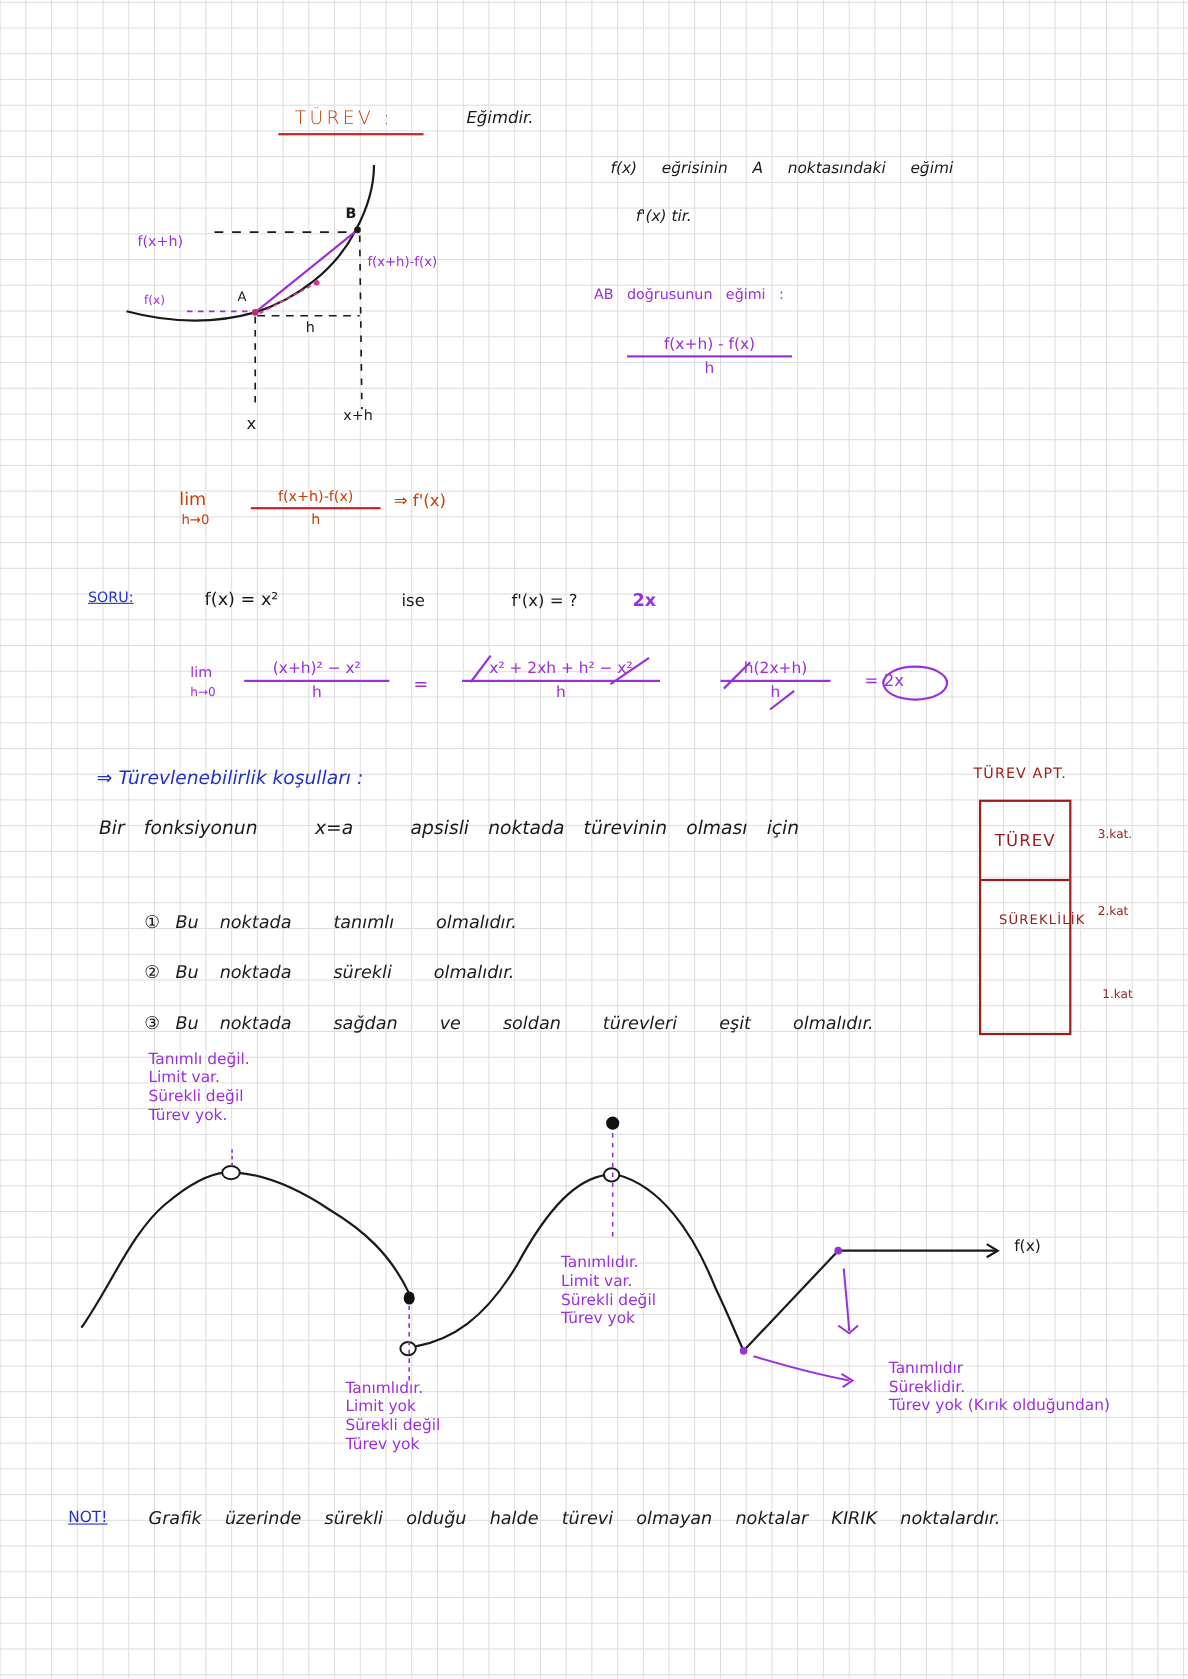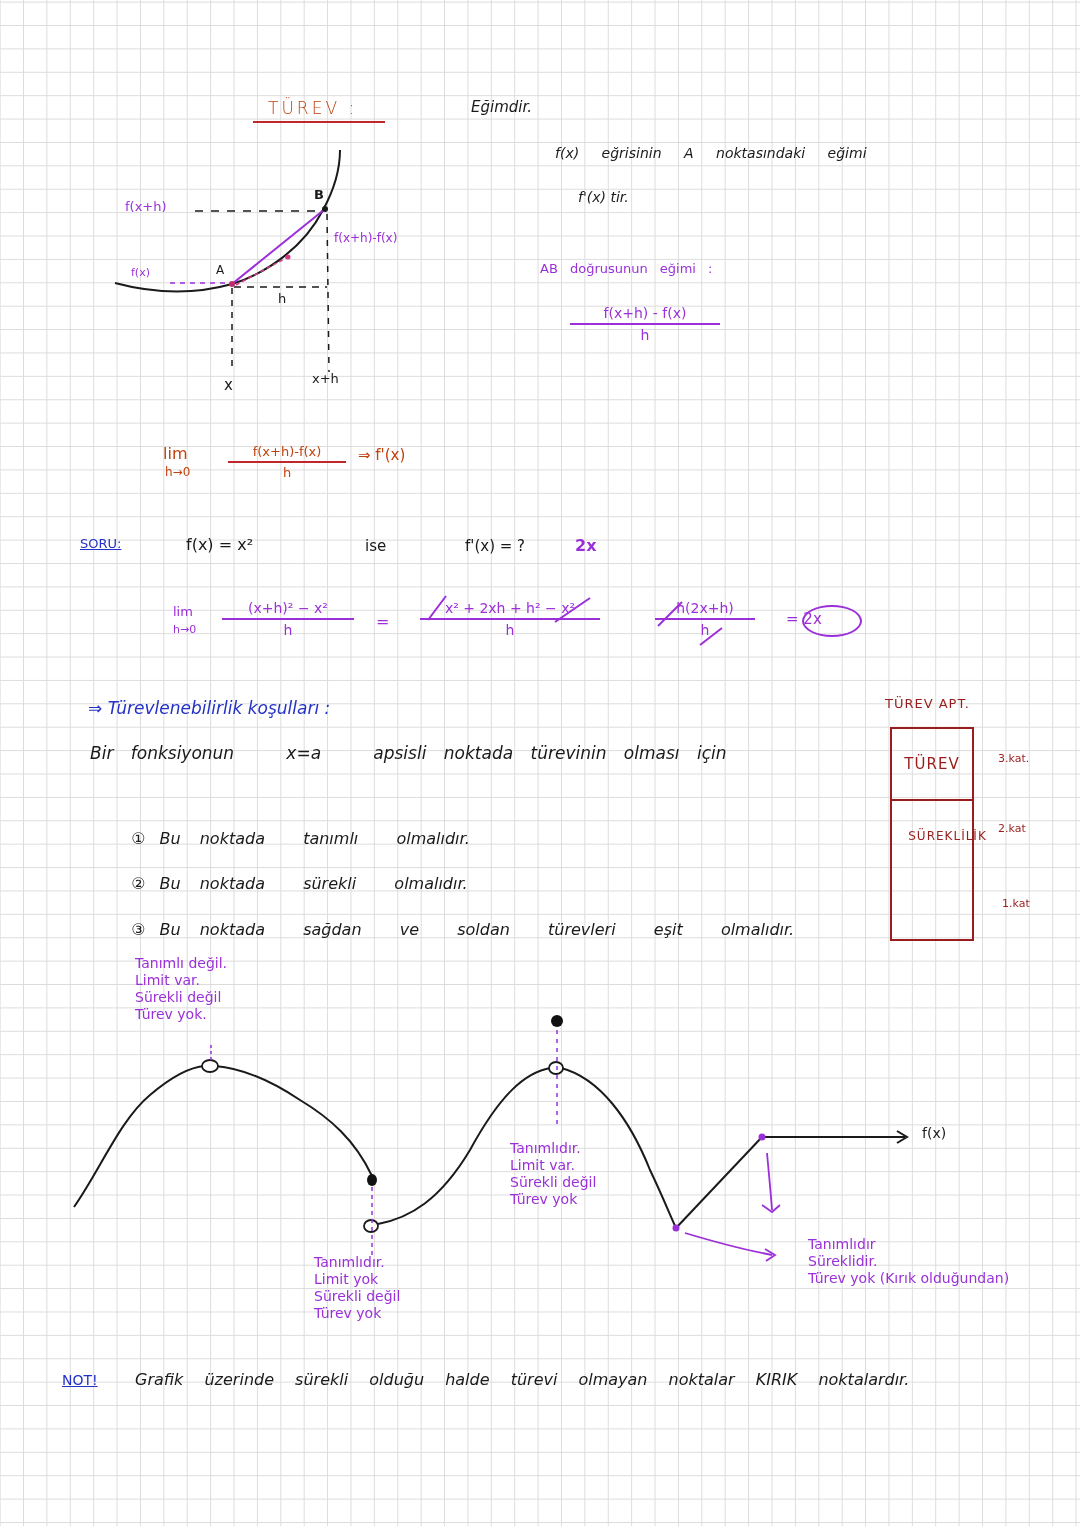--- a/index.html
+++ b/index.html
@@ -28,39 +28,39 @@
   .table-cell { height:70px; border-bottom:2px solid #9a1d1d; display:flex; align-items:center; justify-content:center; color:#9a1d1d; font-size:15px; letter-spacing:1px; }
   .table-cell:last-child { border-bottom:none; }
   .rank { position:absolute; color:#9a1d1d; font-size:11px; }
   .note { font-size:14px; line-height:17px; position:absolute; white-space:nowrap; }
 </style>
 </head>
 <body>
 
 <div class="hw ink-red thin" style="left:268px;top:100px;font-size:17px;letter-spacing:3px;">TÜREV :</div>
 <div style="position:absolute;left:253px;top:121px;width:132px;height:2px;background:#c0262a;"></div>
-<div class="hw ink-black" style="left:424px;top:100px;font-size:15px;font-style:italic;margin-left:47px;">Eğimdir.</div>
+<div class="hw ink-black" style="left:424px;top:100px;font-size:15px;font-style:italic;">Eğimdir.</div>
 
 <svg class="layer" width="1080" height="420" viewBox="0 0 1080 420">
 
   <path d="M115,283 C160,295 200,293 232,284 C270,272 305,245 323,210 C335,188 340,170 340,150" fill="none" stroke="#1a1a1a" stroke-width="2"></path>
 
   <line x1="232" y1="284" x2="325" y2="209" stroke="#9b30d9" stroke-width="2"></line>
   <line x1="236" y1="285" x2="288" y2="257" stroke="#d8388a" stroke-width="1.5" stroke-dasharray="4,3"></line>
   <circle cx="288" cy="257" r="2.5" fill="#d8388a"></circle>
 
   <line x1="195" y1="211" x2="322" y2="211" stroke="#1a1a1a" stroke-width="1.5" stroke-dasharray="8,8"></line>
   <line x1="170" y1="283" x2="230" y2="283" stroke="#9b30d9" stroke-width="1.5" stroke-dasharray="5,5"></line>
   <line x1="234" y1="287" x2="327" y2="287" stroke="#1a1a1a" stroke-width="1.5" stroke-dasharray="7,6"></line>
   <line x1="232" y1="288" x2="232" y2="372" stroke="#1a1a1a" stroke-width="1.5" stroke-dasharray="6,6"></line>
   <line x1="327" y1="214" x2="329" y2="372" stroke="#1a1a1a" stroke-width="1.5" stroke-dasharray="6,7"></line>
   <circle cx="232" cy="284" r="3" fill="#c22b6b"></circle>
   <circle cx="325" cy="209" r="3" fill="#1a1a1a"></circle>
 </svg>
-<div class="hw ink-purple" style="left:125px;top:200px;font-size:13px;">f(x+h)</div>
+<div class="hw ink-purple" style="left:125px;top:214px;font-size:13px;">f(x+h)</div>
 <div class="hw ink-purple" style="left:131px;top:267px;font-size:11px;">f(x)</div>
 <div class="hw ink-black" style="left:216px;top:264px;font-size:12px;">A</div>
 <div class="hw ink-black" style="left:314px;top:188px;font-size:13px;font-weight:bold;">B</div>
 <div class="hw ink-purple" style="left:334px;top:232px;font-size:12px;">f(x+h)-f(x)</div>
 <div class="hw ink-black" style="left:278px;top:292px;font-size:13px;">h</div>
 <div class="hw ink-black" style="left:224px;top:378px;font-size:15px;">x</div>
 <div class="hw ink-black" style="left:312px;top:372px;font-size:13px;">x+h</div>
 
 <div class="hw ink-black" style="left:555px;top:146px;font-size:14px;font-style:italic;word-spacing:18px;">f(x) eğrisinin A noktasındaki eğimi</div>
 <div class="hw ink-black" style="left:578px;top:190px;font-size:14px;font-style:italic;">f'(x) tir.</div>

